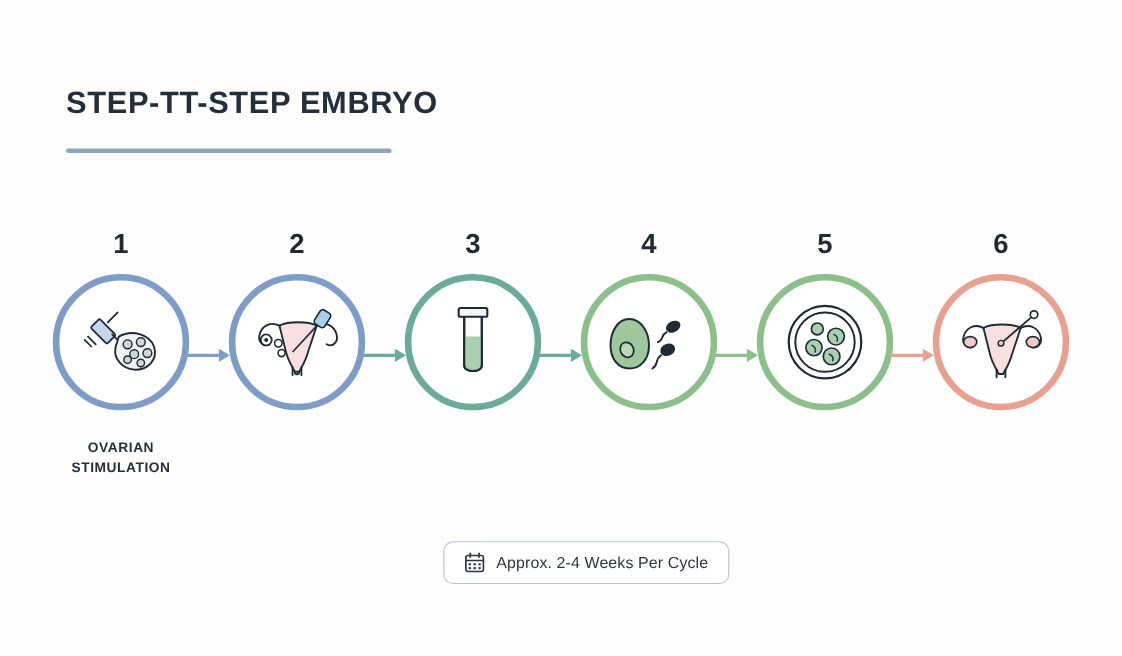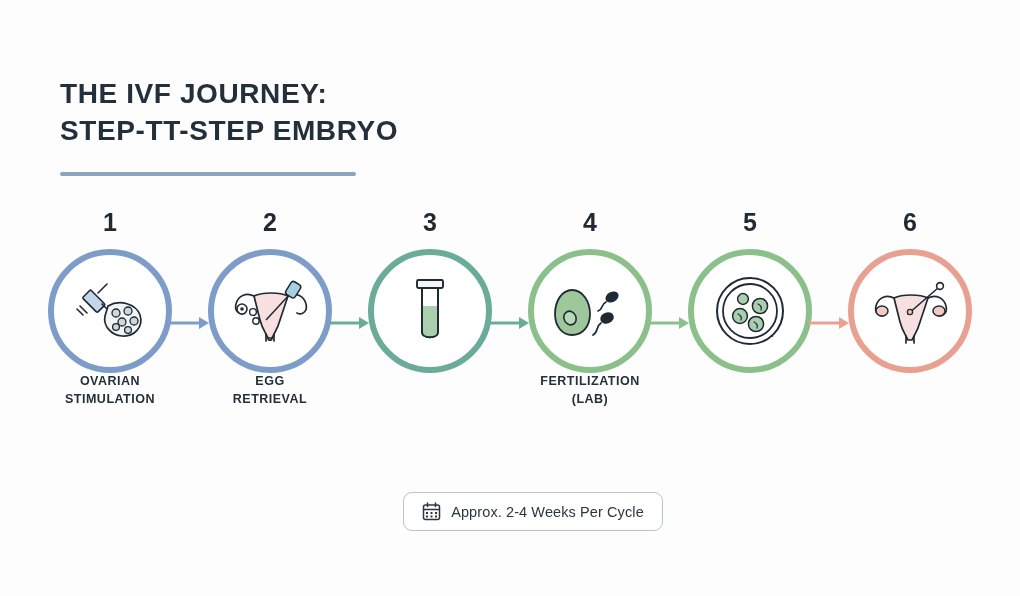--- a/index.html
+++ b/index.html
@@ -74,20 +74,21 @@
     border-radius: 50%;
     border: 6px solid #7d9dc8;
     background: #ffffff;
     display: flex;
     align-items: center;
     justify-content: center;
     box-sizing: border-box;
   }
   .circle svg { display: block; }
   .step-label {
+    margin-top: 26px;
     font-size: 12.5px;
     font-weight: bold;
     letter-spacing: 0.5px;
     color: #252f38;
     text-align: center;
     line-height: 1.42;
     white-space: pre-line;
   }
 
   
@@ -126,21 +127,20 @@
     white-space: nowrap;
   }
   .badge-icon { display: flex; align-items: center; }
 </style>
 </head>
 <body>
 
 <div class="canvas">
 
   <div class="title-block">
-    <div class="title-line">THE IVF JOURNEY:</div>
     <div class="title-line">STEP-TT-STEP EMBRYO</div>
     <div class="title-rule"></div>
   </div>
 
   <div class="steps">
 
     <div class="step">
       <div class="step-number">1</div>
       <div class="circle" style="border-color:#7d9dc8;">
         <span>
@@ -192,22 +192,20 @@
             <circle cx="14" cy="31" r="1.8" fill="#1f2a33"></circle>
             <circle cx="25" cy="34" r="3.4" fill="#ffffff" stroke="#1f2a33" stroke-width="1.4"></circle>
             <circle cx="28" cy="43" r="3.2" fill="#ffffff" stroke="#1f2a33" stroke-width="1.4"></circle>
             <g stroke="#1f2a33" stroke-width="1.5" fill="none">
               <line x1="38" y1="42" x2="62" y2="16"></line>
             </g>
             <rect x="60" y="4" width="11" height="15" rx="3" transform="rotate(32 65 11)" fill="#a9cfe2" stroke="#1f2a33" stroke-width="1.5"></rect>
           </svg>
         </span>
       </div>
-      <div class="step-label">EGG
-RETRIEVAL</div>
       <div class="arrow">
         <svg width="40" height="14" viewBox="0 0 40 14">
           <line x1="0" y1="7" x2="30" y2="7" stroke="#6aab9a" stroke-width="3"></line>
           <polygon points="30,1 40,7 30,13" fill="#6aab9a"></polygon>
         </svg>
       </div>
     </div>
 
     <div class="step">
       <div class="step-number">3</div>
@@ -240,22 +238,20 @@
               <ellipse cx="62" cy="19" rx="7" ry="5" transform="rotate(-28 62 19)"></ellipse>
               <ellipse cx="57" cy="40" rx="7" ry="5.4" transform="rotate(-22 57 40)"></ellipse>
             </g>
             <g stroke="#1f2a33" stroke-width="1.7" fill="none" stroke-linecap="round">
               <path d="M56 24 C50 27, 54 31, 48 33"></path>
               <path d="M51 45 C45 49, 49 54, 43 57"></path>
             </g>
           </svg>
         </span>
       </div>
-      <div class="step-label">FERTILIZATION
-(LAB)</div>
       <div class="arrow">
         <svg width="40" height="14" viewBox="0 0 40 14">
           <line x1="0" y1="7" x2="30" y2="7" stroke="#8cc08a" stroke-width="3"></line>
           <polygon points="30,1 40,7 30,13" fill="#8cc08a"></polygon>
         </svg>
       </div>
     </div>
 
     <div class="step">
       <div class="step-number">5</div>

